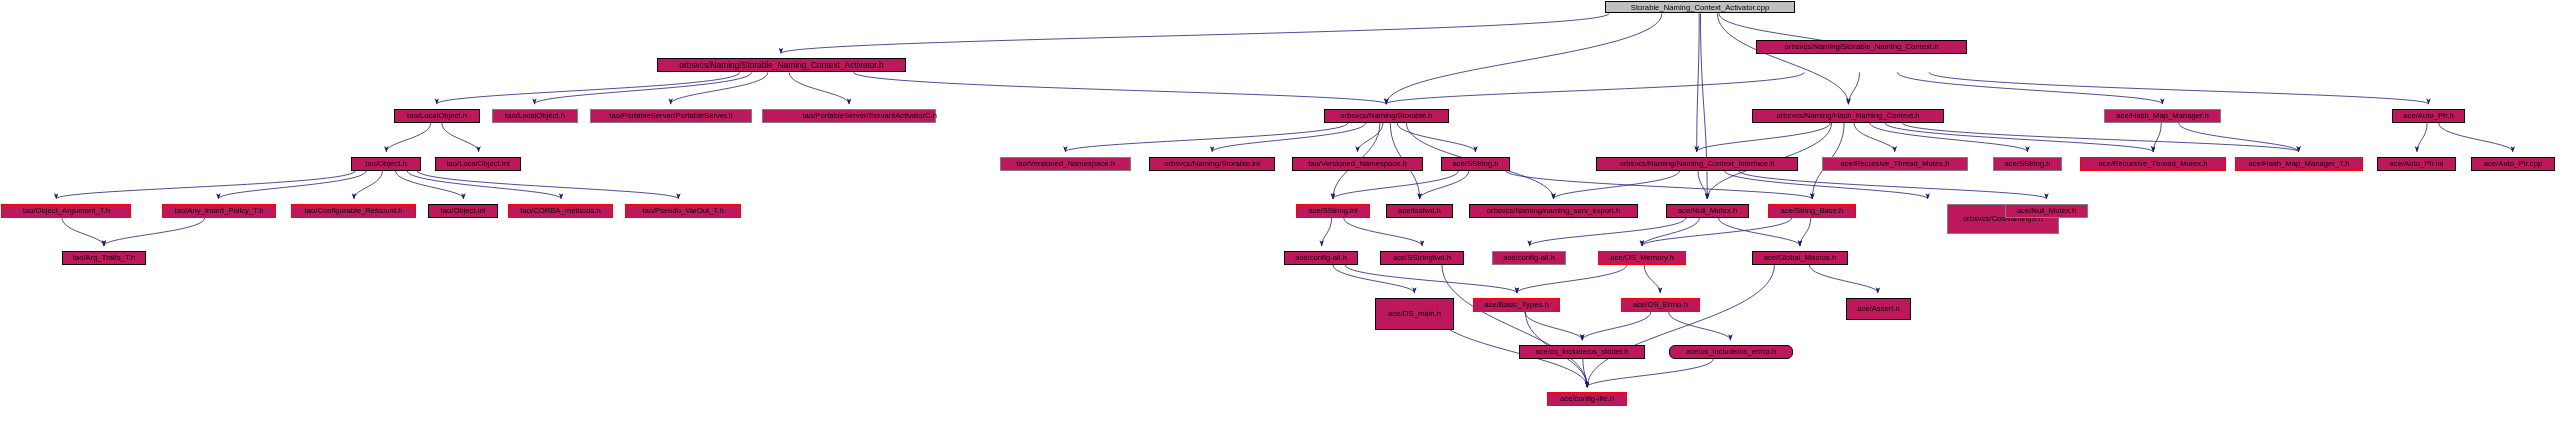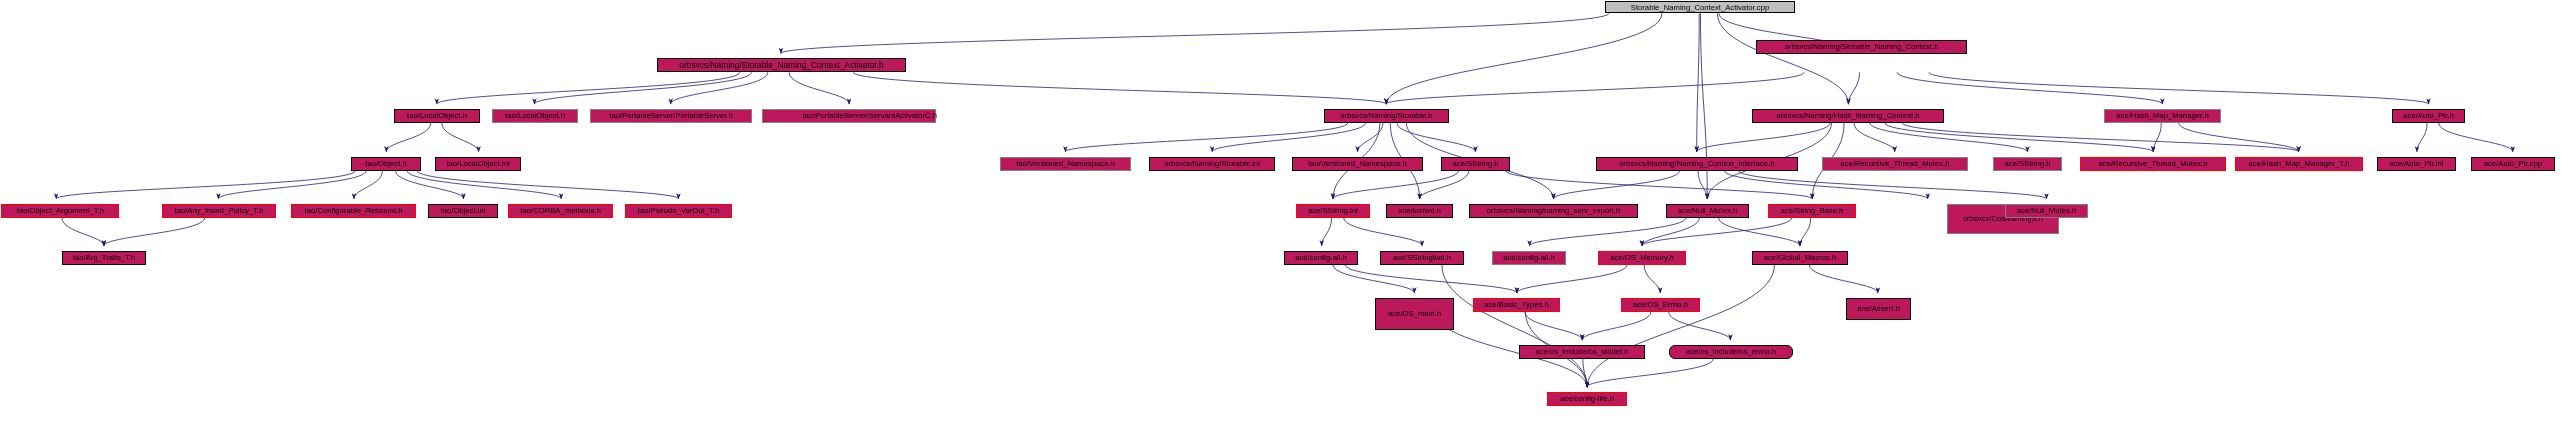--- a/index.html
+++ b/index.html
@@ -181,36 +181,36 @@
       </div>
       <div class="node red" style="left: 2235px; top: 157px; width: 128px; height: 14px; font-size: 7.7px;">
         <span>ace/Hash_Map_Manager_T.h</span>
       </div>
       <div class="node black" style="left: 2377px; top: 157px; width: 79px; height: 14px; font-size: 7.7px;">
         <span>ace/Auto_Ptr.inl</span>
       </div>
       <div class="node black" style="left: 2471px; top: 157px; width: 84px; height: 14px; font-size: 7.7px;">
         <span>ace/Auto_Ptr.cpp</span>
       </div>
-      <div class="node red" style="left: 1.4px; top: 204px; width: 118px; height: 14px; font-size: 7.7px;">
+      <div class="node red" style="left: 1.4px; top: 204px; width: 130px; height: 14px; font-size: 7.7px;">
         <span>tao/Object_Argument_T.h</span>
       </div>
       <div class="node red" style="left: 162px; top: 204px; width: 114px; height: 14px; font-size: 7.7px;">
         <span>tao/Any_Insert_Policy_T.h</span>
       </div>
       <div class="node red" style="left: 291px; top: 204px; width: 125px; height: 14px; font-size: 7.7px;">
         <span>tao/Configurable_Refcount.h</span>
       </div>
       <div class="node black" style="left: 428px; top: 204px; width: 70px; height: 14px; font-size: 7.7px;">
         <span>tao/Object.inl</span>
       </div>
       <div class="node red" style="left: 508px; top: 204px; width: 105px; height: 14px; font-size: 7.7px;">
         <span>tao/CORBA_methods.h</span>
       </div>
-      <div class="node red" style="left: 625px; top: 204px; width: 107px; height: 14px; font-size: 7.7px;">
+      <div class="node red" style="left: 625px; top: 204px; width: 116px; height: 14px; font-size: 7.7px;">
         <span>tao/Pseudo_VarOut_T.h</span>
       </div>
       <div class="node red" style="left: 1296px; top: 204px; width: 74px; height: 14px; font-size: 7.7px;">
         <span>ace/SString.inl</span>
       </div>
       <div class="node black" style="left: 1386px; top: 204px; width: 67px; height: 14px; font-size: 7.7px;">
         <span>ace/iosfwd.h</span>
       </div>
       <div class="node black" style="left: 1469px; top: 204px; width: 169px; height: 14px; font-size: 7.7px;">
         <span>orbsvcs/Naming/naming_serv_export.h</span>

